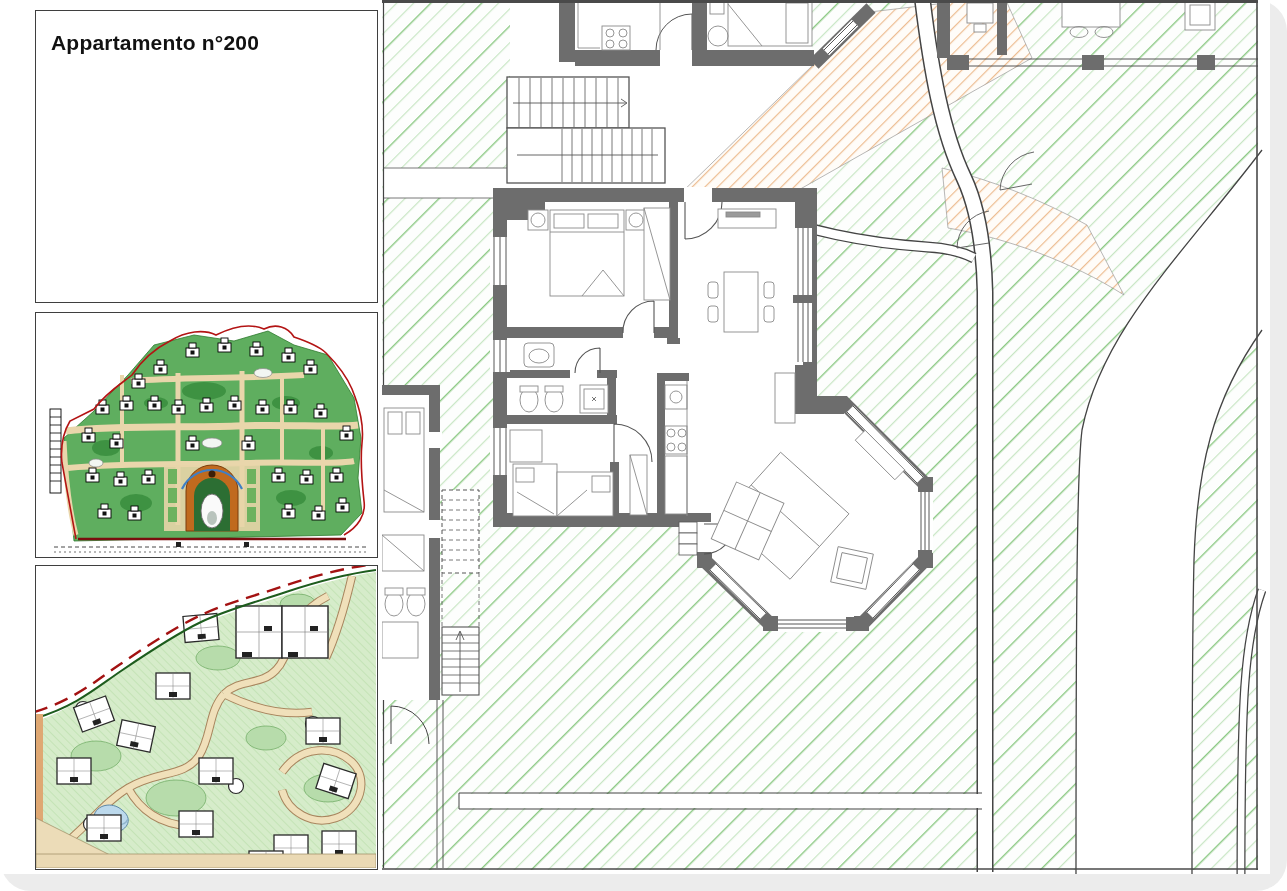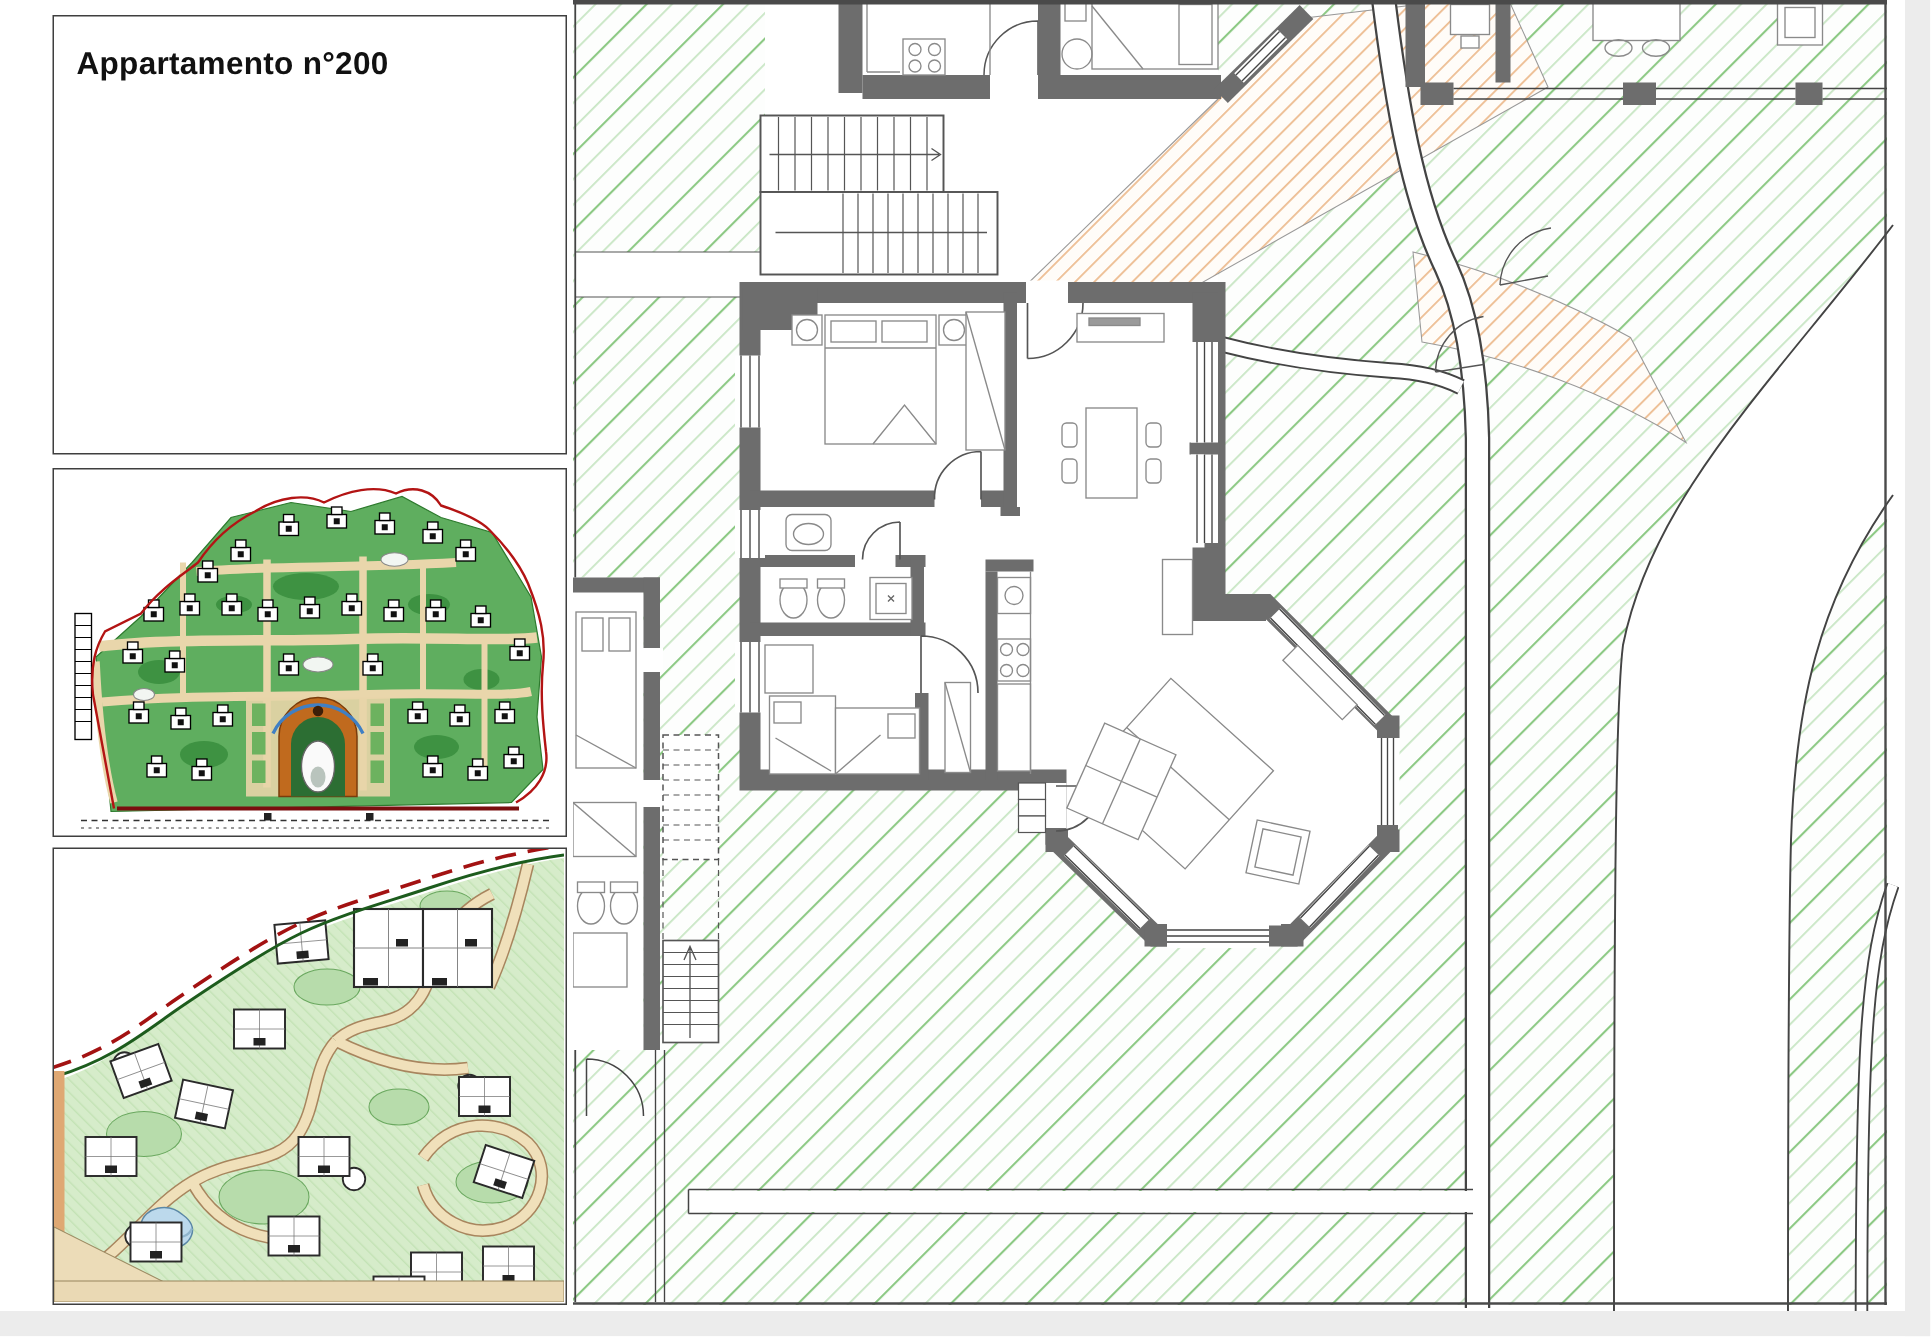--- a/index.html
+++ b/index.html
@@ -1,17 +1,17 @@
 <!DOCTYPE html>
 <html><head>
 <meta charset="utf-8">
 <style>
   html,body{margin:0;padding:0;background:#ffffff;}
   .page{position:relative;width:1287px;height:891px;background:#ffffff;overflow:hidden;
-        font-family:"Liberation Sans",sans-serif;}
+        font-family:"Liberation Sans",sans-serif;border-radius:31px;}
   .panel{position:absolute;left:35px;width:343px;background:#ffffff;border:1.6px solid #3f3f3f;box-sizing:border-box;}
   .panel-title{top:10px;height:293px;}
   .panel-master{top:312px;height:246px;}
   .panel-site{top:565px;height:305px;}
   .title-text{display:block;padding:20px 0 0 15px;font-size:21px;font-weight:bold;color:#111;letter-spacing:0.2px;}
   .mainplan{position:absolute;left:382px;top:0;width:884px;height:874px;}
   .margin-right{position:absolute;left:1270px;top:0;width:17px;height:891px;background:#ececec;}
   .margin-bottom{position:absolute;left:0;top:874px;width:1287px;height:17px;background:#ececec;}
   svg{display:block;}
 </style>

